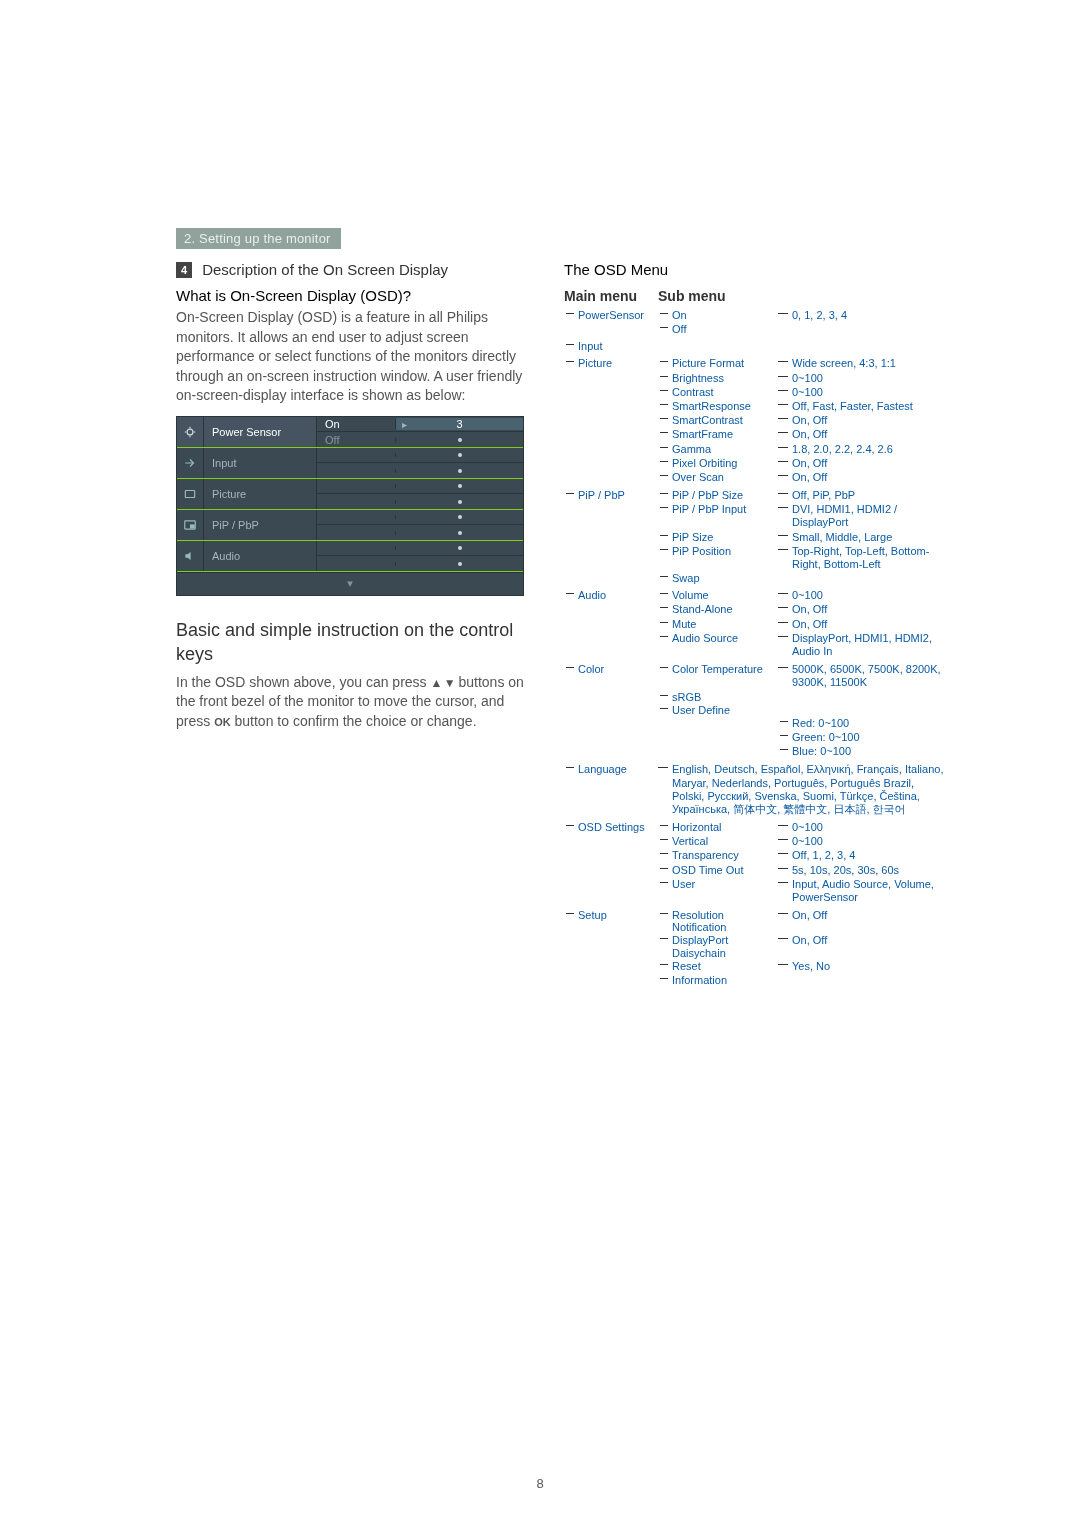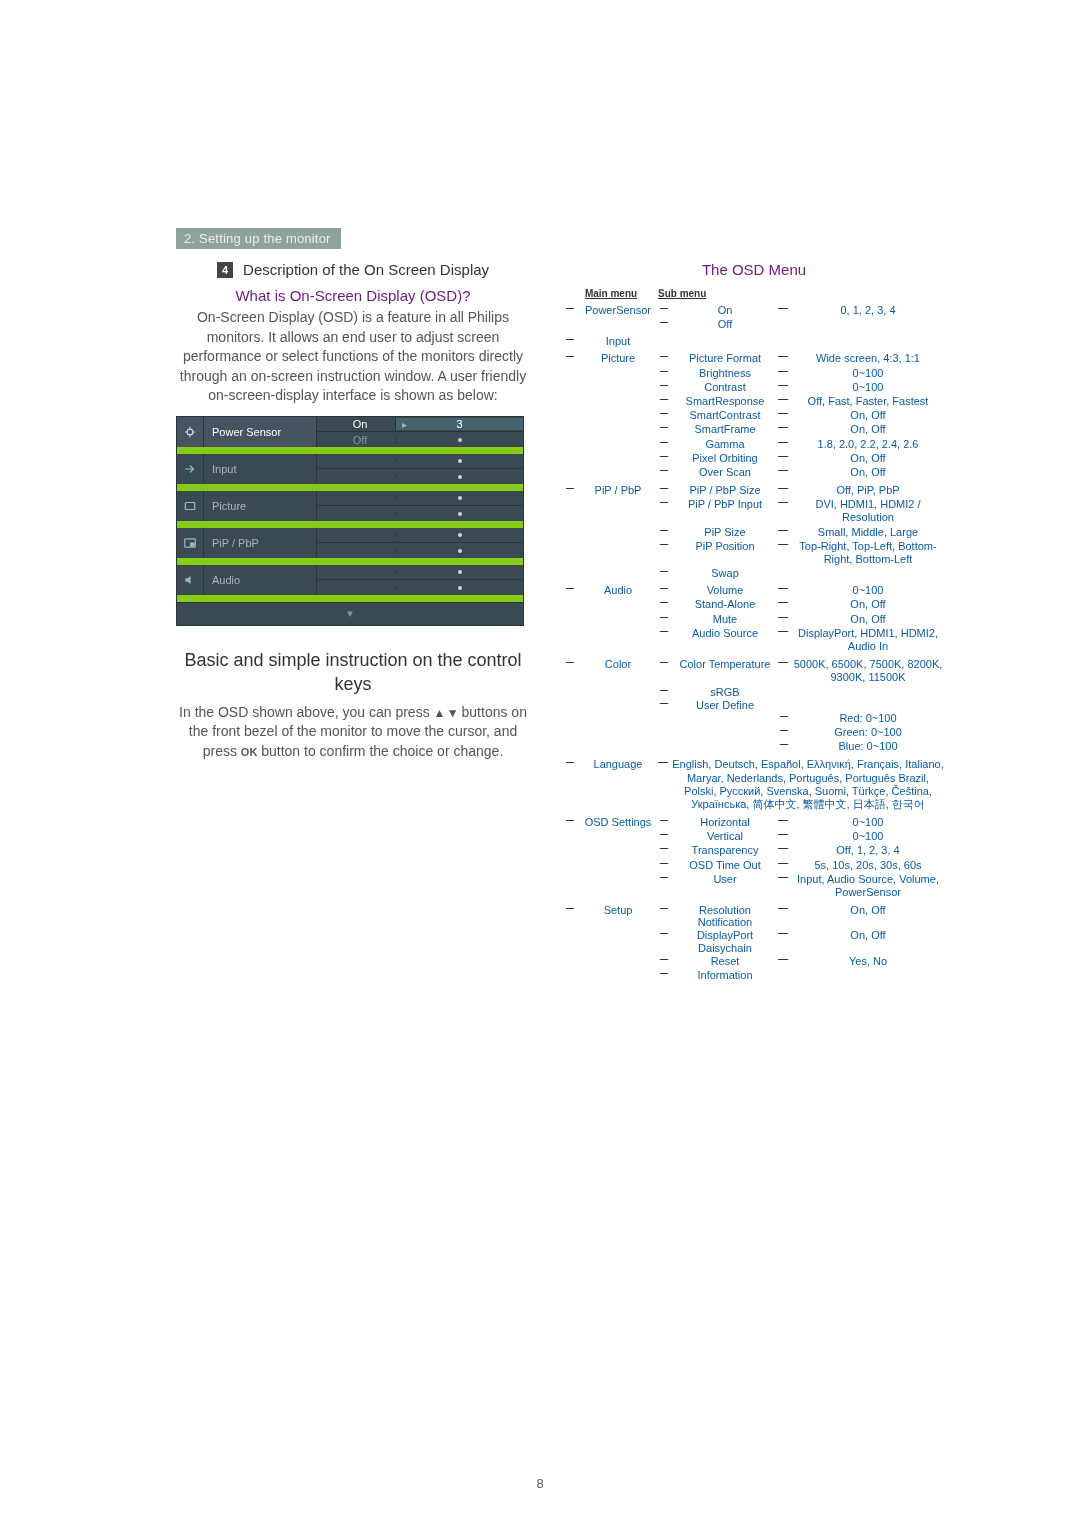--- a/index.html
+++ b/index.html
@@ -22,21 +22,20 @@
     background: #8fa29b;
     color: #e9efed;
     font-size: 13px;
     padding: 3px 10px 3px 8px;
     margin-left: 176px;
     letter-spacing: 0.2px;
   }
   .columns {
     display: flex;
     margin-top: 8px;
-    text-align: center;
   }
   .col-left {
     width: 354px;
     margin-left: 176px;
     margin-right: 34px;
     flex: none;
   }
   .col-right {
     width: 380px;
     flex: none;
@@ -56,21 +55,21 @@
     top: -1px;
   }
   .h-desc {
     font-size: 15px;
     color: #333;
     margin: 4px 0 8px 0;
     font-weight: 400;
   }
   .h-sub {
     font-size: 15px;
-    color: #701a75;
+    color: #000000;
     margin: 8px 0 4px 0;
     font-weight: 400;
   }
   .body {
     font-size: 14px;
     line-height: 1.4;
     color: #555;
     margin: 0 0 10px 0;
     font-weight: 300;
   }
@@ -79,21 +78,21 @@
     width: 346px;
     background: #3b4953;
     border: 1px solid #2a343b;
     font-family: Arial, sans-serif;
     color: #cfd6db;
     font-size: 11px;
   }
   .osd-row {
     display: flex;
     height: 30px;
-    border-bottom: 7px solid #84cc16;
+    border-bottom: 1px solid #84cc16;
   }
   .osd-row:last-child { border-bottom: none; }
   .osd-icon {
     width: 26px;
     display: flex;
     align-items: center;
     justify-content: center;
     border-right: 1px solid #2a343b;
     color: #d3dade;
   }
@@ -172,25 +171,24 @@
   .ok-sym {
     font-family: Arial, sans-serif;
     font-weight: 700;
     letter-spacing: 0;
     font-size: 11px;
   }
 
   
   .tree-header {
     display: flex;
-    font-size: 10px;
+    font-size: 14px;
     font-weight: 700;
     color: #333;
     margin: 10px 0 4px 0;
-    text-decoration: underline;
   }
   .tree-header .mh { width: 94px; }
   .tree {
     font-size: 11px;
     line-height: 1.1;
     color: #0b5aa3;
     font-family: Arial, sans-serif;
   }
   .main-item { margin-bottom: 4px; }
   .mi-row {
@@ -518,21 +516,21 @@
                 <div class="sub-row">
                   <div class="tick-sub"></div>
                   <div class="sub-label">PiP / PbP Size</div>
                   <div class="tick-val"></div>
                   <div class="val-label">Off, PiP, PbP</div>
                 </div>
                 <div class="sub-row">
                   <div class="tick-sub"></div>
                   <div class="sub-label">PiP / PbP Input</div>
                   <div class="tick-val"></div>
-                  <div class="val-label">DVI, HDMI1, HDMI2 / Resolution</div>
+                  <div class="val-label">DVI, HDMI1, HDMI2 / DisplayPort</div>
                 </div>
                 <div class="sub-row">
                   <div class="tick-sub"></div>
                   <div class="sub-label">PiP Size</div>
                   <div class="tick-val"></div>
                   <div class="val-label">Small, Middle, Large</div>
                 </div>
                 <div class="sub-row">
                   <div class="tick-sub"></div>
                   <div class="sub-label">PiP Position</div>

